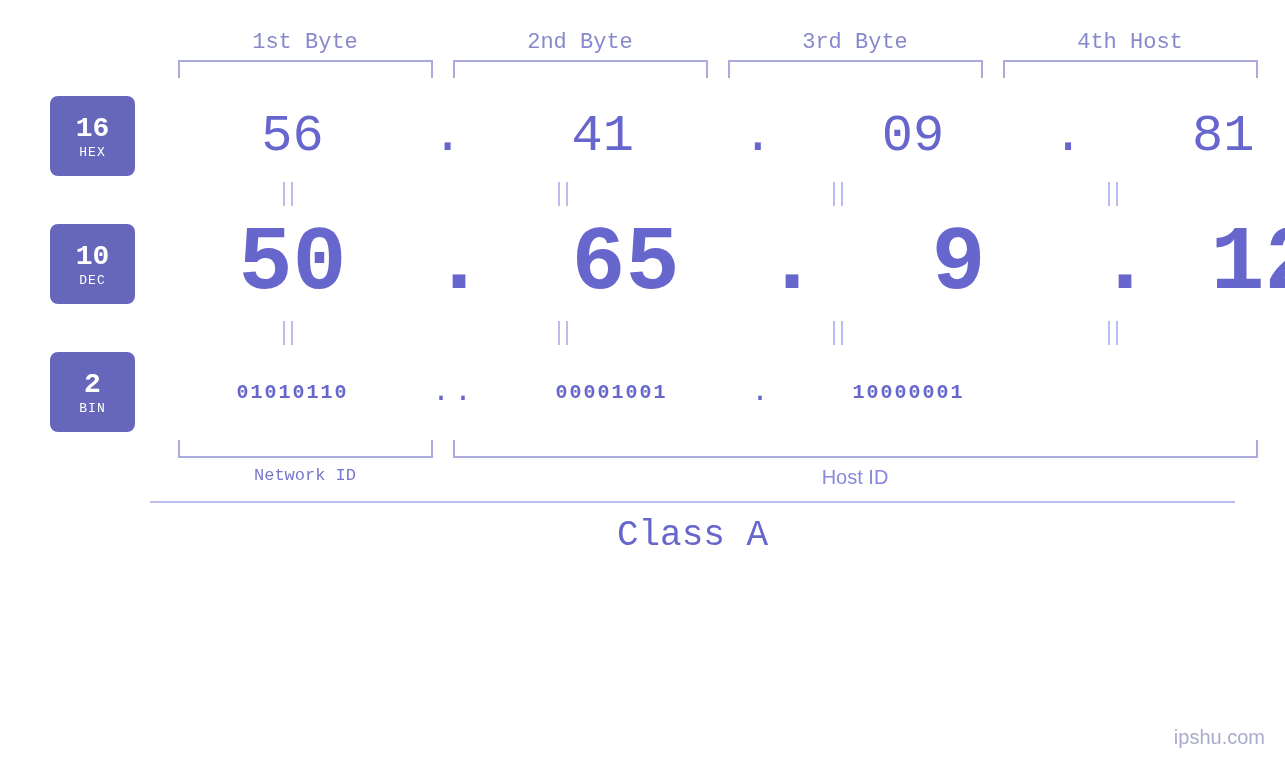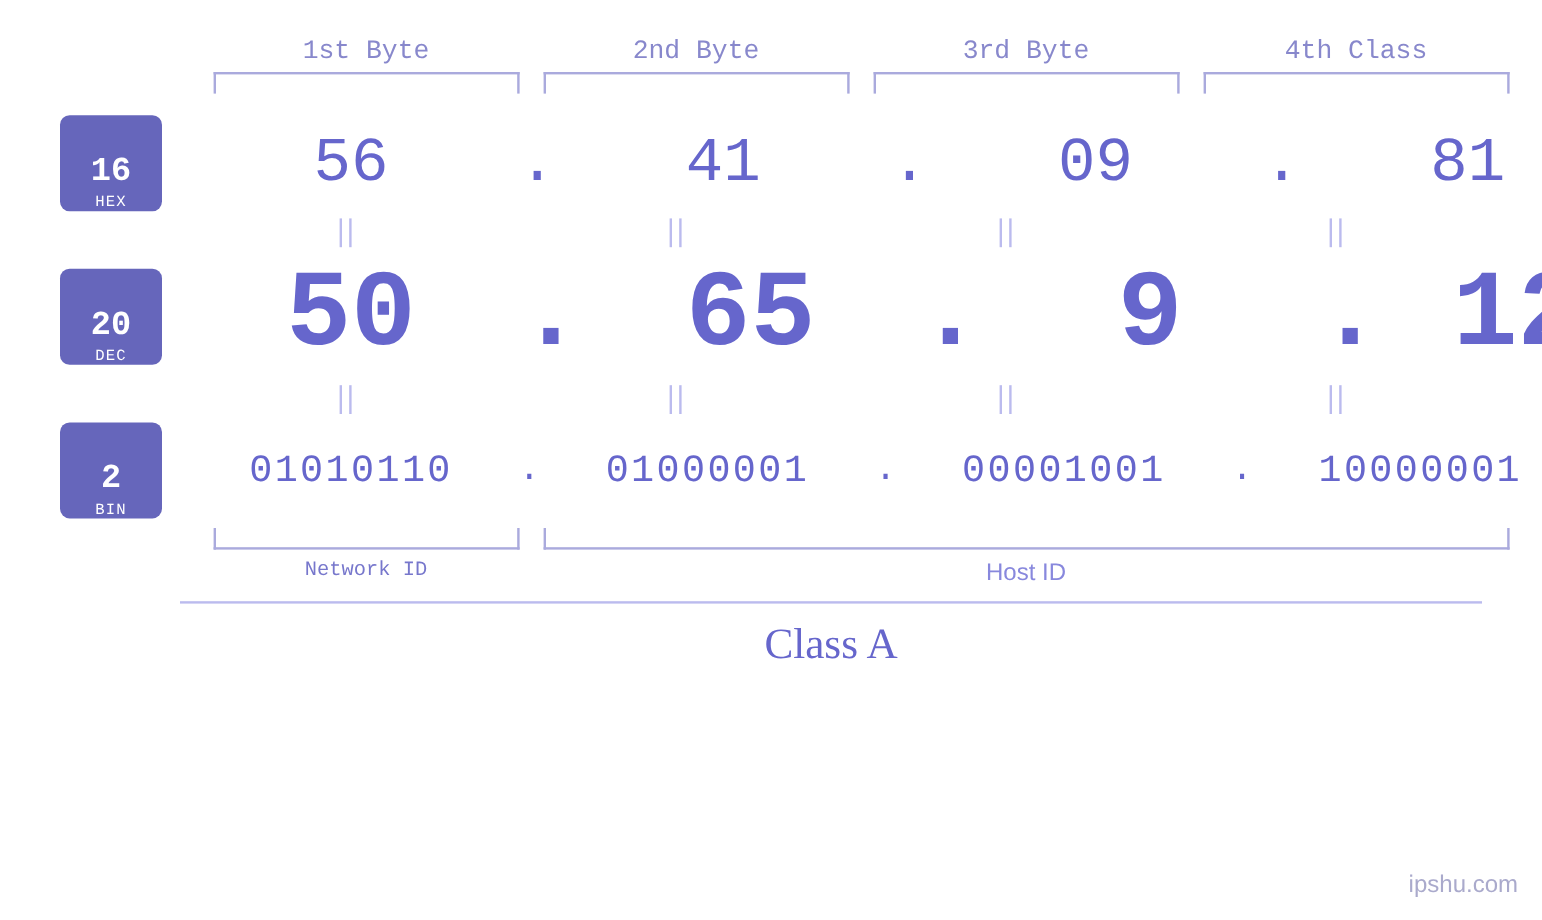--- a/index.html
+++ b/index.html
@@ -75,21 +75,21 @@
 
     
     .base-badge {
       width: 85px;
       height: 80px;
       background: #6666bb;
       border-radius: 8px;
       display: flex;
       flex-direction: column;
       align-items: center;
-      justify-content: flex-end;
+      justify-content: center;
       color: white;
       flex-shrink: 0;
     }
 
     .base-badge .base-num {
       font-size: 28px;
       font-weight: 700;
       line-height: 1.2;
     }
 
@@ -143,22 +143,22 @@
       font-weight: 700;
     }
 
     .dec-row .dot-sep {
       font-size: 90px;
       font-weight: 700;
     }
 
     
     .bin-row .byte-number {
-      font-size: 32px;
-      font-weight: 400;
+      font-size: 20px;
+      font-weight: 700;
       letter-spacing: 2px;
     }
 
     .bin-row .dot-sep {
       font-size: 30px;
     }
 
     
     .bottom-bracket-row {
       display: flex;
@@ -221,21 +221,21 @@
       height: 2px;
       background: #bbbbee;
       width: 100%;
       margin-bottom: 12px;
     }
 
     .class-label {
       text-align: center;
       color: #6666cc;
       font-size: 36px;
-      font-family: Liberation Serif, serif;
+      font-family: Liberation Mono, monospace;
       font-weight: 400;
     }
 
     
     .watermark {
       position: absolute;
       bottom: 18px;
       right: 20px;
       color: #aaaacc;
       font-size: 20px;
@@ -267,21 +267,21 @@
   </style>
 </head>
 <body>
 
 <div class="container">
 
   <div class="byte-labels">
     <div class="byte-label">1st Byte</div>
     <div class="byte-label">2nd Byte</div>
     <div class="byte-label">3rd Byte</div>
-    <div class="byte-label">4th Class</div>
+    <div class="byte-label">4th Host</div>
   </div>
 
   <div class="bracket-row">
     <div class="bracket">
       <div class="bracket-line"></div>
     </div>
     <div class="bracket">
       <div class="bracket-line"></div>
     </div>
     <div class="bracket">
@@ -330,21 +330,21 @@
       <div class="vert-bar"></div>
     </div>
     <div class="vert-sep-cell">
       <div class="vert-bar"></div>
       <div class="vert-bar"></div>
     </div>
   </div>
 
   <div class="base-row dec-row" style="margin-top: 5px;">
     <div class="base-badge">
-      <span class="base-num">20</span>
+      <span class="base-num">10</span>
       <span class="base-label">DEC</span>
     </div>
     <div class="values-row">
       <div class="byte-value">
         <span class="byte-number">50</span>
       </div>
       <span class="dot-sep" style="font-size:90px; font-weight:700;">.</span>
       <div class="byte-value">
         <span class="byte-number">65</span>
       </div>
@@ -381,23 +381,20 @@
   <div class="base-row bin-row" style="margin-top: 5px;">
     <div class="base-badge">
       <span class="base-num">2</span>
       <span class="base-label">BIN</span>
     </div>
     <div class="values-row">
       <div class="byte-value">
         <span class="byte-number">01010110</span>
       </div>
       <span class="dot-sep" style="font-size:30px;">.</span>
-      <div class="byte-value">
-        <span class="byte-number">01000001</span>
-      </div>
       <span class="dot-sep" style="font-size:30px;">.</span>
       <div class="byte-value">
         <span class="byte-number">00001001</span>
       </div>
       <span class="dot-sep" style="font-size:30px;">.</span>
       <div class="byte-value">
         <span class="byte-number">10000001</span>
       </div>
     </div>
   </div>

